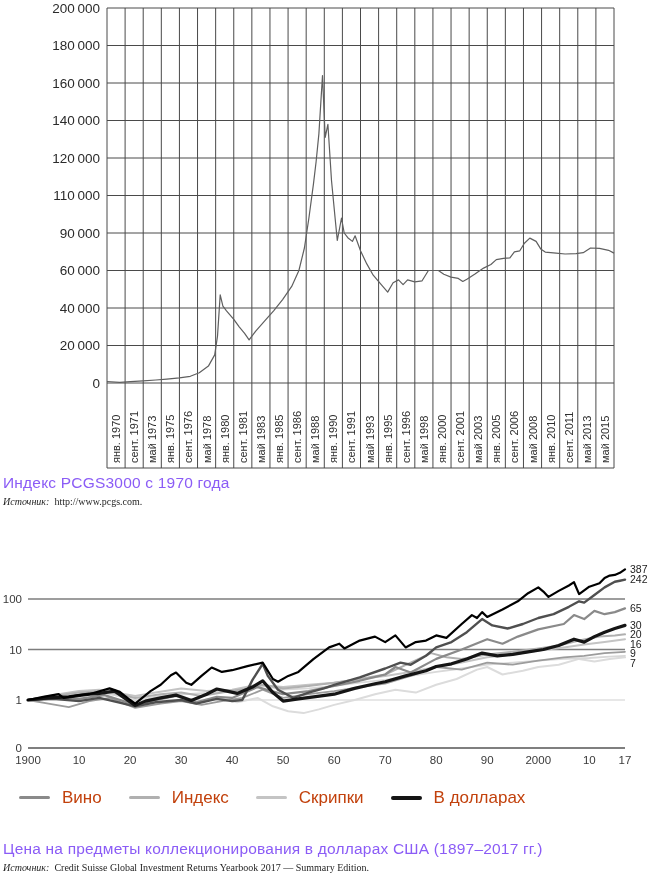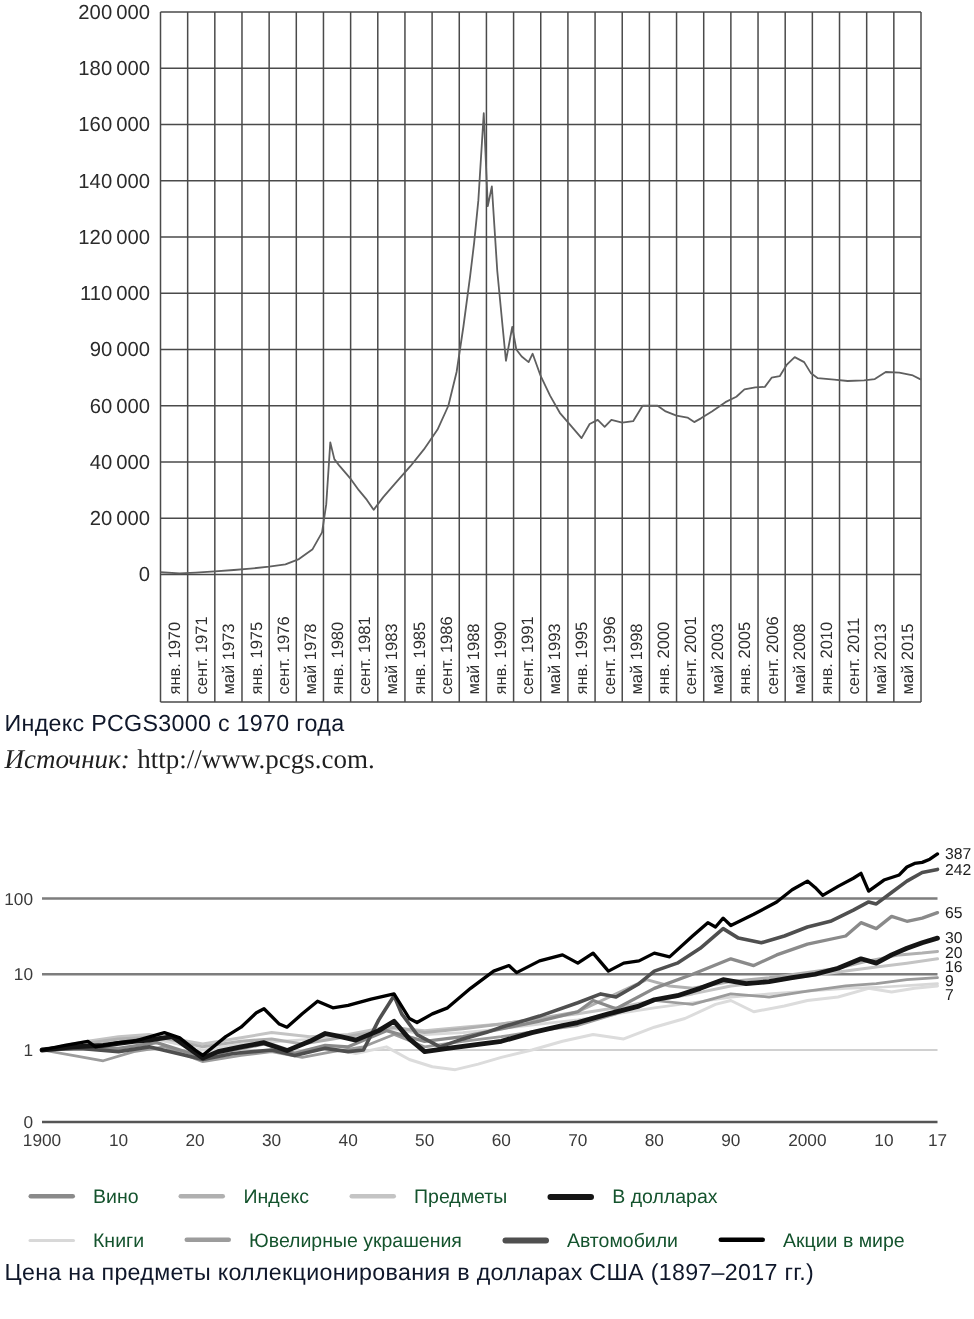--- a/index.html
+++ b/index.html
@@ -1,28 +1,28 @@
 <!DOCTYPE html>
 <html><head>
 <meta charset="utf-8">
 <style>
   html,body{margin:0;padding:0;background:#fff;}
   #page{position:relative;width:649px;height:879px;background:#fff;overflow:hidden;
         font-family:"Liberation Sans",sans-serif;}
   svg text{font-family:"Liberation Sans",sans-serif;}
-  .chart-title{position:absolute;left:3px;font-size:15.5px;color:#0f172a;letter-spacing:.2px;}
-  .chart-source{position:absolute;left:3px;font-size:18px;color:#1f1f1f;
+  .chart-title{position:absolute;left:3px;font-size:15.5px;color:#8b5cf6;letter-spacing:.2px;}
+  .chart-source{position:absolute;left:3px;font-size:10px;color:#1f1f1f;
                 font-family:"Liberation Serif",serif;}
   .chart-source .src-label{font-style:italic;}
   .chart-source .src-rest{margin-left:5px;font-style:normal;}
   #legend{position:absolute;left:19px;top:783px;width:618px;}
   .legend-row{display:flex;align-items:center;height:29px;column-gap:27px;}
   .legend-item{display:flex;align-items:center;}
   .legend-swatch{width:31px;border-radius:2px;margin-right:12px;flex:0 0 auto;}
-  .legend-label{font-size:13px;color:#14532d;white-space:nowrap;}
+  .legend-label{font-size:17px;color:#c2410c;white-space:nowrap;}
 </style>
 </head>
 <body>
 
 <div id="page">
 
   <svg id="pcgs-svg" width="649" height="470" viewBox="0 0 649 470" style="position:absolute;left:0;top:0;">
       <g stroke="#4a4a4a" stroke-width="1">
         <line x1="107" y1="8" x2="614" y2="8"></line>
         <line x1="107" y1="45.5" x2="614" y2="45.5"></line>
@@ -172,43 +172,28 @@
         <div class="legend-item">
           <div class="legend-swatch" style="height: 3px; background: rgb(138, 138, 138);"></div>
           <span class="legend-label">Вино</span>
         </div>
         <div class="legend-item">
           <div class="legend-swatch" style="height: 3px; background: rgb(176, 176, 176);"></div>
           <span class="legend-label">Индекс</span>
         </div>
         <div class="legend-item">
           <div class="legend-swatch" style="height: 3px; background: rgb(196, 196, 196);"></div>
-          <span class="legend-label">Предметы</span>
+          <span class="legend-label">Скрипки</span>
         </div>
         <div class="legend-item">
           <div class="legend-swatch" style="height: 4px; background: rgb(21, 21, 21);"></div>
           <span class="legend-label">В долларах</span>
         </div>
       </div>
-      <div class="legend-row">
-        <div class="legend-item">
-          <div class="legend-swatch" style="height: 2px; background: rgb(216, 216, 216);"></div>
-          <span class="legend-label">Книги</span>
-        </div>
-        <div class="legend-item">
-          <div class="legend-swatch" style="height: 3px; background: rgb(156, 156, 156);"></div>
-          <span class="legend-label">Ювелирные украшения</span>
-        </div>
-        <div class="legend-item">
-          <div class="legend-swatch" style="height: 4px; background: rgb(79, 79, 79);"></div>
-          <span class="legend-label">Автомобили</span>
-        </div>
-        <div class="legend-item">
-          <div class="legend-swatch" style="height: 3px; background: rgb(0, 0, 0);"></div>
-          <span class="legend-label">Акции в мире</span>
-        </div>
-      </div>
     </div>
 
   <div class="chart-title" style="top:840px;">Цена на предметы коллекционирования в долларах США (1897–2017 гг.)</div>
 
+  <div class="chart-source" style="top:862px;">
+    <span class="src-label">Источник:</span><span class="src-rest">Credit Suisse Global Investment Returns Yearbook 2017 — Summary Edition.</span>
+  </div>
 
 </div>
 
 </body></html>

